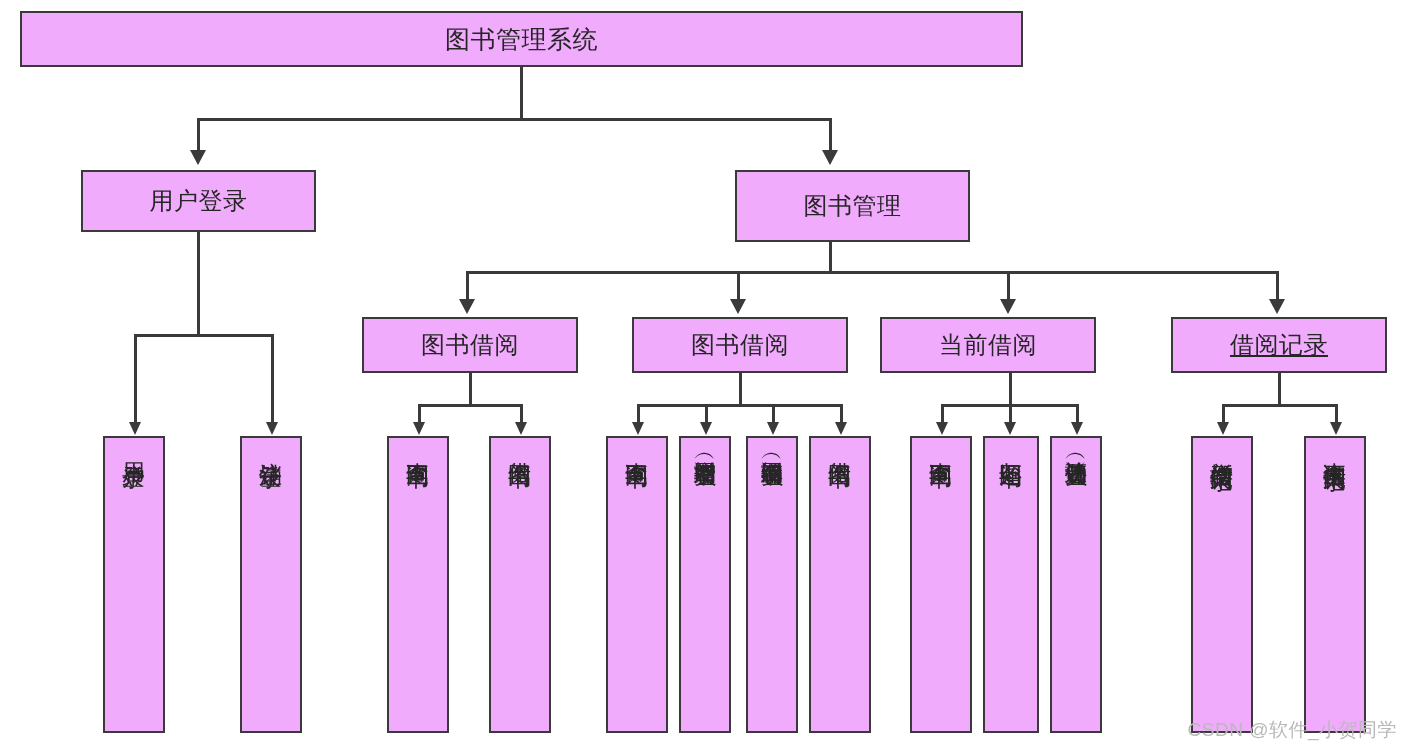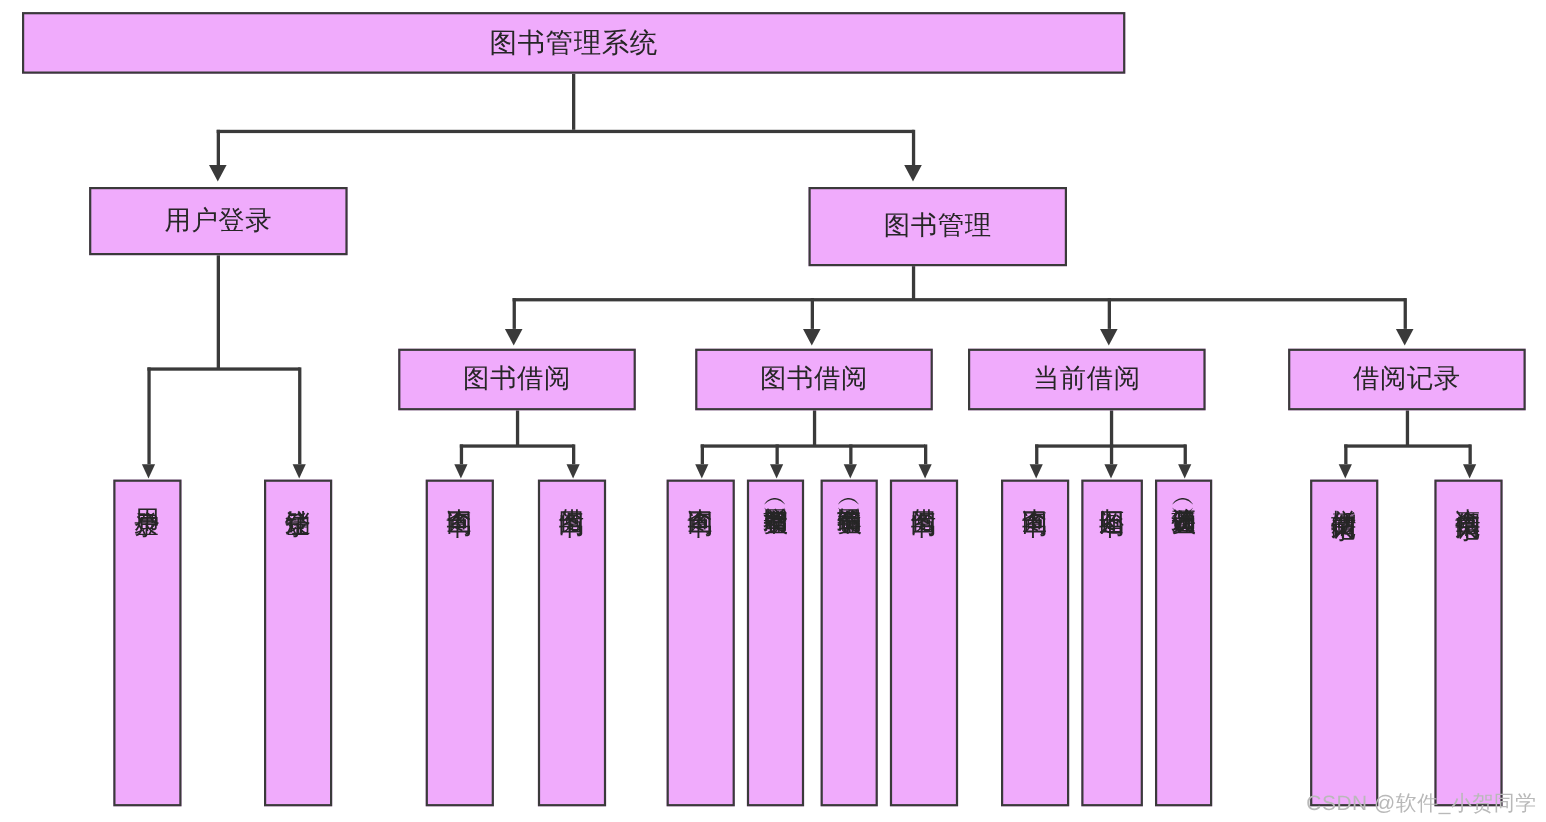--- a/index.html
+++ b/index.html
@@ -142,21 +142,21 @@
 
   <div class="node h-node" style="left:362px;top:317px;width:216px;height:56px;">
     <span class="lbl">图书借阅</span>
   </div>
   <div class="node h-node" style="left:632px;top:317px;width:216px;height:56px;">
     <span class="lbl">图书借阅</span>
   </div>
   <div class="node h-node" style="left:880px;top:317px;width:216px;height:56px;">
     <span class="lbl">当前借阅</span>
   </div>
-  <div class="node h-node" style="left:1171px;top:317px;width:216px;height:56px;">
+  <div class="node h-node" style="left:1171px;top:317px;width:216px;height:56px;text-decoration:underline;">
     <span class="lbl">借阅记录</span>
   </div>
 
   <div class="vline" style="left:469px;top:373px;height:33px;"></div>
   <div class="hline" style="left:418px;top:404px;width:104px;"></div>
   <div class="vline" style="left:418px;top:404px;height:18px;"></div>
   <div class="arrow slim" style="left:413px;top:422px;"></div>
   <div class="vline" style="left:520px;top:404px;height:18px;"></div>
   <div class="arrow slim" style="left:515px;top:422px;"></div>
 

